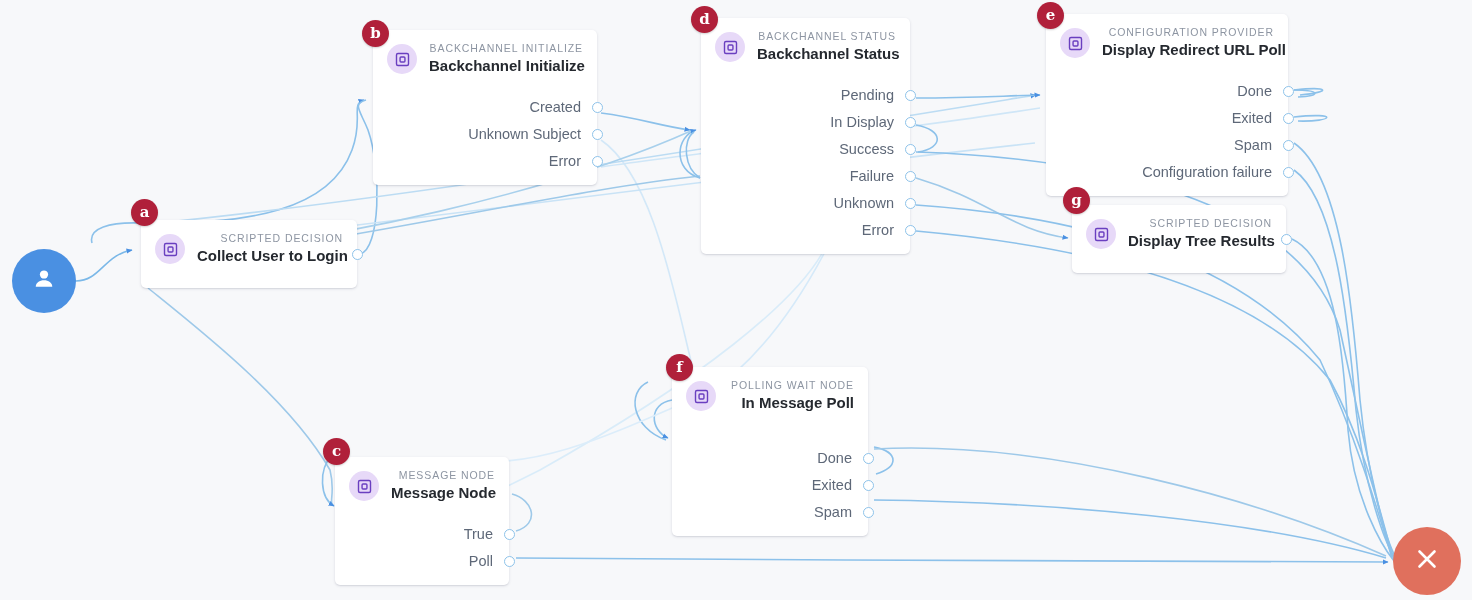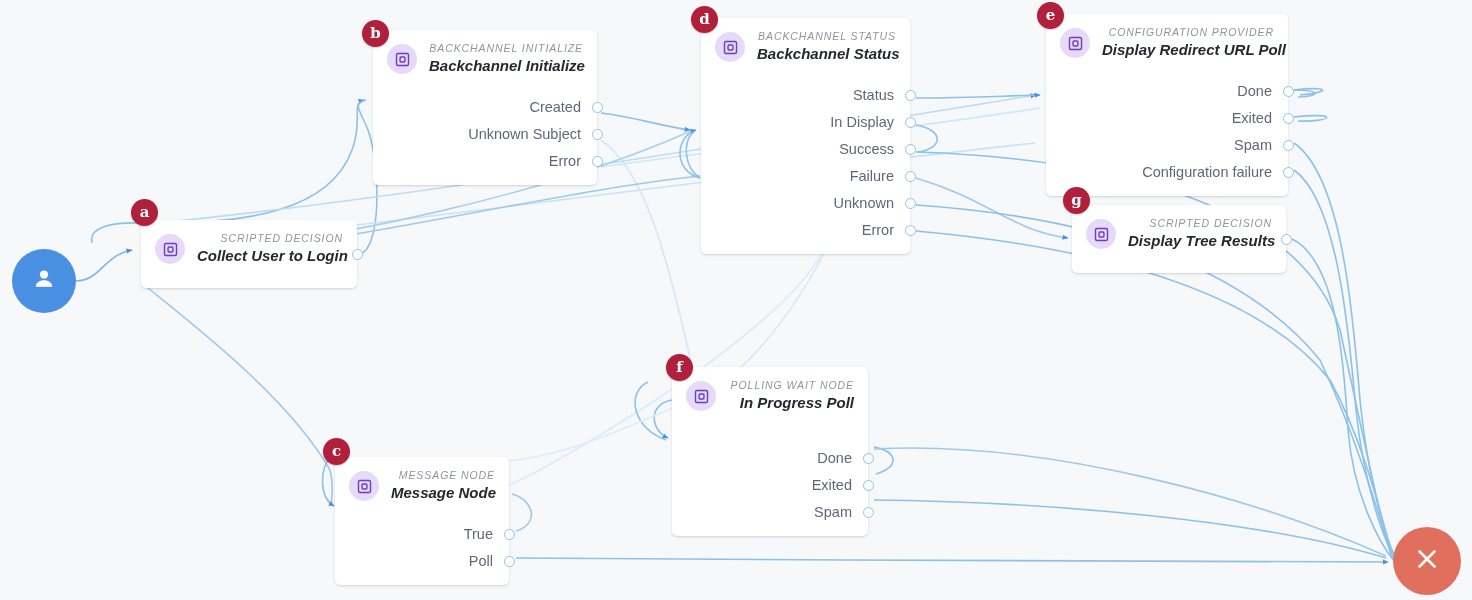--- a/index.html
+++ b/index.html
@@ -51,21 +51,20 @@
     align-items: center;
     justify-content: center;
     flex: 0 0 30px;
     margin-right: 12px;
   }
   .node-icon svg { display: block; }
   .node-headtext {
     flex: 1 1 auto;
     text-align: right;
     min-width: 0;
-    font-style: italic;
   }
   .node-subtitle {
     font-size: 10.5px;
     letter-spacing: .92px;
     color: #8d95a2;
     text-transform: uppercase;
     line-height: 13px;
     white-space: nowrap;
   }
   .node-title {
@@ -310,21 +309,21 @@
           <rect x="5.4" y="5.4" width="5.2" height="5.2" rx="1"></rect>
         </svg>
       </span>
       <div class="node-headtext">
         <div class="node-subtitle">BACKCHANNEL STATUS</div>
         <div class="node-title">Backchannel Status</div>
       </div>
     </div>
     <div class="outcomes">
       <div class="outcome">
-        <span>Status</span>
+        <span>Pending</span>
         <span class="port"></span>
       </div>
       <div class="outcome">
         <span>In Display</span>
         <span class="port"></span>
       </div>
       <div class="outcome">
         <span>Success</span>
         <span class="port"></span>
       </div>
@@ -381,21 +380,21 @@
   <div class="node" style="left:672px; top:367px; width:196px;">
     <div class="node-head">
       <span class="node-icon">
         <svg width="15" height="15" viewBox="0 0 16 16" fill="none" stroke="#6a3fc0" stroke-width="1.5">
           <rect x="1.6" y="1.6" width="12.8" height="12.8" rx="1.6"></rect>
           <rect x="5.4" y="5.4" width="5.2" height="5.2" rx="1"></rect>
         </svg>
       </span>
       <div class="node-headtext">
         <div class="node-subtitle">POLLING WAIT NODE</div>
-        <div class="node-title">In Progress Poll</div>
+        <div class="node-title">In Message Poll</div>
       </div>
     </div>
     <div class="outcomes" style="padding-top:22px;">
       <div class="outcome">
         <span>Done</span>
         <span class="port"></span>
       </div>
       <div class="outcome">
         <span>Exited</span>
         <span class="port"></span>

